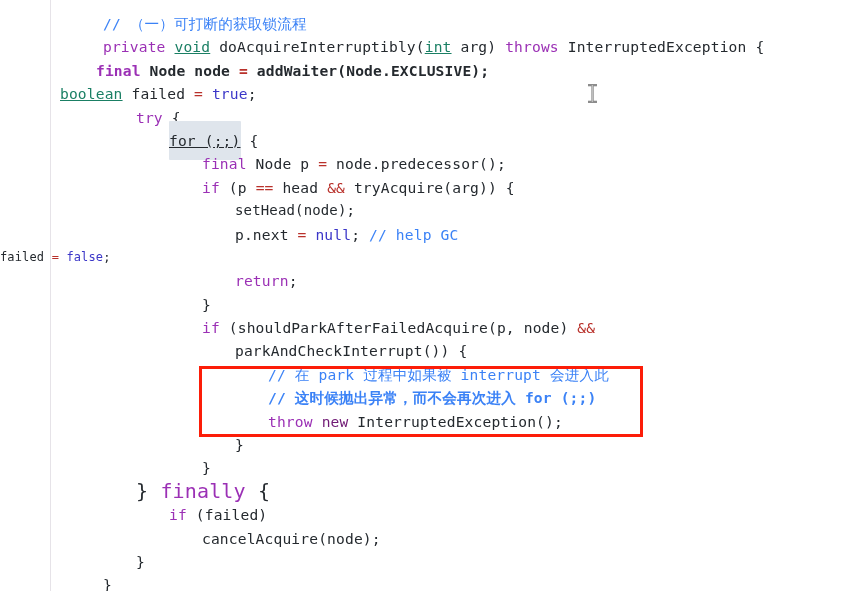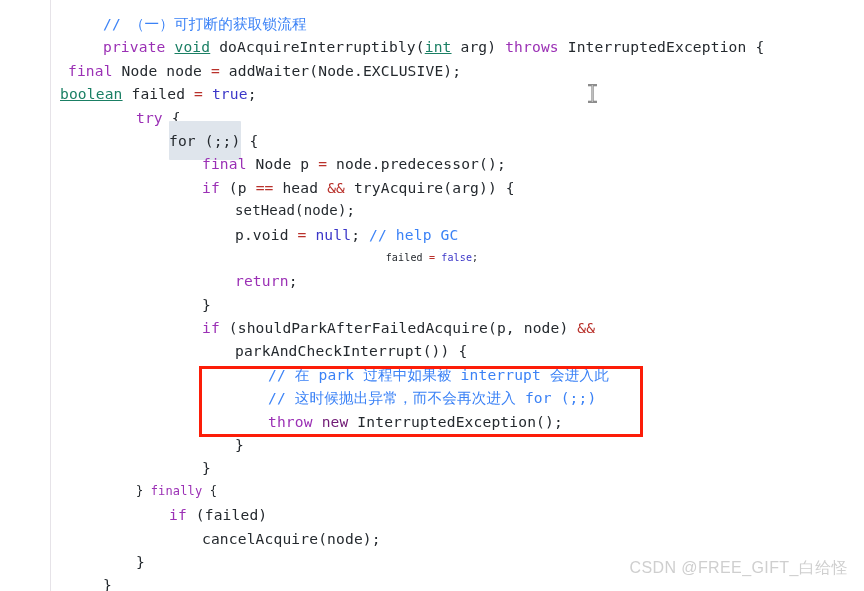--- a/index.html
+++ b/index.html
@@ -55,20 +55,21 @@
   .t-type     { color: #1a7f64; text-decoration: underline; }          
   .t-kw2      { color: #701a75; }          
   .t-literal  { color: #3b36c8; }          
   .t-comment  { color: #3b82f6; }          
   .t-op       { color: #b9312b; }
 
   .hl-for {
     background: #dfe5ec;
     border-radius: 1px;
     padding: 11px 0;
+    text-decoration: underline;
   }
 
   
   .red-box {
     position: absolute;
     left: 199px;
     top: 366px;
     width: 444px;
     height: 71px;
     border: 3px solid #fc1d08;
@@ -99,51 +100,50 @@
 </head>
 <body>
 
 <div id="screenshot">
 
   <div class="gutter-rule"></div>
 
   <div class="code-block" id="code-block">
       <div class="code-line" style="padding-left: 103px; height: 23.4px; line-height: 23.4px; font-size: 14.6px;"><span class="t-comment">// （一）可打断的获取锁流程</span></div>
       <div class="code-line" style="padding-left: 103px; height: 23.4px; line-height: 23.4px; font-size: 14.6px;"><span class="t-keyword">private</span><span class="t-plain"> </span><span class="t-type">void</span><span class="t-plain"> doAcquireInterruptibly(</span><span class="t-type">int</span><span class="t-plain"> arg) </span><span class="t-keyword">throws</span><span class="t-plain"> InterruptedException {</span></div>
-      <div class="code-line" style="padding-left: 68px; height: 23.4px; line-height: 23.4px; font-size: 14.6px;"><span class="t-keyword">final</span><span class="t-plain"> Node node </span><span class="t-op">=</span><span class="t-plain"> addWaiter(Node.EXCLUSIVE);</span></div>
+      <div class="code-line" style="padding-left: 96px; height: 23.4px; line-height: 23.4px; font-size: 14.6px; font-weight: bold;"><span class="t-keyword">final</span><span class="t-plain"> Node node </span><span class="t-op">=</span><span class="t-plain"> addWaiter(Node.EXCLUSIVE);</span></div>
       <div class="code-line" style="padding-left: 60px; height: 23.4px; line-height: 23.4px; font-size: 14.6px;"><span class="t-type">boolean</span><span class="t-plain"> failed </span><span class="t-op">=</span><span class="t-plain"> </span><span class="t-literal">true</span><span class="t-plain">;</span></div>
       <div class="code-line" style="padding-left: 136px; height: 23.4px; line-height: 23.4px; font-size: 14.6px;"><span class="t-keyword">try</span><span class="t-plain"> {</span></div>
       <div class="code-line" style="padding-left: 169px; height: 23.4px; line-height: 23.4px; font-size: 14.6px;"><span class="t-plain hl-for">for (;;)</span><span class="t-plain"> {</span></div>
       <div class="code-line" style="padding-left: 202px; height: 23.4px; line-height: 23.4px; font-size: 14.6px;"><span class="t-keyword">final</span><span class="t-plain"> Node p </span><span class="t-op">=</span><span class="t-plain"> node.predecessor();</span></div>
       <div class="code-line" style="padding-left: 202px; height: 23.4px; line-height: 23.4px; font-size: 14.6px;"><span class="t-keyword">if</span><span class="t-plain"> (p </span><span class="t-op">==</span><span class="t-plain"> head </span><span class="t-op">&amp;&amp;</span><span class="t-plain"> tryAcquire(arg)) {</span></div>
       <div class="code-line" style="padding-left: 235px; height: 23.4px; line-height: 23.4px; font-size: 14px;"><span class="t-plain">setHead(node);</span></div>
-      <div class="code-line" style="padding-left: 235px; height: 23.4px; line-height: 23.4px; font-size: 14.6px;"><span class="t-plain">p.void </span><span class="t-op">=</span><span class="t-plain"> </span><span class="t-literal">null</span><span class="t-plain">; </span><span class="t-comment">// help GC</span></div>
-      <div class="code-line" style="height: 23.4px; line-height: 23.4px; font-size: 10px; text-align: center;"><span class="t-plain">failed </span><span class="t-op">=</span><span class="t-plain"> </span><span class="t-literal">false</span><span class="t-plain">;</span></div>
+      <div class="code-line" style="padding-left: 235px; height: 23.4px; line-height: 23.4px; font-size: 14.6px;"><span class="t-plain">p.next </span><span class="t-op">=</span><span class="t-plain"> </span><span class="t-literal">null</span><span class="t-plain">; </span><span class="t-comment">// help GC</span></div>
+      <div class="code-line" style="height: 23.4px; line-height: 23.4px; font-size: 12px;"><span class="t-plain">failed </span><span class="t-op">=</span><span class="t-plain"> </span><span class="t-literal">false</span><span class="t-plain">;</span></div>
       <div class="code-line" style="padding-left: 235px; height: 23.4px; line-height: 23.4px; font-size: 14.6px;"><span class="t-keyword">return</span><span class="t-plain">;</span></div>
       <div class="code-line" style="padding-left: 202px; height: 23.4px; line-height: 23.4px; font-size: 14.6px;"><span class="t-plain">}</span></div>
       <div class="code-line" style="padding-left: 202px; height: 23.4px; line-height: 23.4px; font-size: 14.6px;"><span class="t-keyword">if</span><span class="t-plain"> (shouldParkAfterFailedAcquire(p, node) </span><span class="t-op">&amp;&amp;</span></div>
       <div class="code-line" style="padding-left: 235px; height: 23.4px; line-height: 23.4px; font-size: 14.6px;"><span class="t-plain">parkAndCheckInterrupt()) {</span></div>
       <div class="code-line" style="padding-left: 268px; height: 23.4px; line-height: 23.4px; font-size: 14.6px;"><span class="t-comment">// 在 park 过程中如果被 interrupt 会进入此</span></div>
-      <div class="code-line" style="padding-left: 268px; height: 23.4px; line-height: 23.4px; font-size: 14.6px;"><span class="t-comment">// 这时候抛出异常，而不会再次进入 for (;;)</span></div>
+      <div class="code-line" style="padding-left: 268px; height: 23.4px; line-height: 23.4px; font-size: 14.6px; font-weight: bold;"><span class="t-comment">// 这时候抛出异常，而不会再次进入 for (;;)</span></div>
       <div class="code-line" style="padding-left: 268px; height: 23.4px; line-height: 23.4px; font-size: 14.6px;"><span class="t-keyword">throw</span><span class="t-plain"> </span><span class="t-kw2">new</span><span class="t-plain"> InterruptedException();</span></div>
       <div class="code-line" style="padding-left: 235px; height: 23.4px; line-height: 23.4px; font-size: 14.6px;"><span class="t-plain">}</span></div>
       <div class="code-line" style="padding-left: 202px; height: 23.4px; line-height: 23.4px; font-size: 14.6px;"><span class="t-plain">}</span></div>
-      <div class="code-line" style="padding-left: 136px; height: 23.4px; line-height: 23.4px; font-size: 12px;"><span class="t-plain">} </span><span class="t-keyword">finally</span><span class="t-plain"> {</span></div>
+      <div class="code-line" style="padding-left: 136px; height: 23.4px; line-height: 23.4px; font-size: 20px;"><span class="t-plain">} </span><span class="t-keyword">finally</span><span class="t-plain"> {</span></div>
       <div class="code-line" style="padding-left: 169px; height: 23.4px; line-height: 23.4px; font-size: 14.6px;"><span class="t-keyword">if</span><span class="t-plain"> (failed)</span></div>
       <div class="code-line" style="padding-left: 202px; height: 23.4px; line-height: 23.4px; font-size: 14.6px;"><span class="t-plain">cancelAcquire(node);</span></div>
       <div class="code-line" style="padding-left: 136px; height: 23.4px; line-height: 23.4px; font-size: 14.6px;"><span class="t-plain">}</span></div>
       <div class="code-line" style="padding-left: 103px; height: 23.4px; line-height: 23.4px; font-size: 14.6px;"><span class="t-plain">}</span></div>
     </div>
 
   <div class="red-box" id="red-box" style="left: 199px; top: 366px; width: 444px; height: 71px; border-color: rgb(252, 29, 8);"></div>
 
   <div class="ibeam" style="left: 587px; top: 84px;">
     <svg width="11" height="19" viewBox="0 0 11 19" xmlns="http://www.w3.org/2000/svg">
       <rect x="4.3" y="0" width="2.4" height="19" fill="#8c8c8c"></rect>
       <rect x="1" y="0" width="9" height="2.3" fill="#8c8c8c"></rect>
       <rect x="1" y="16.7" width="9" height="2.3" fill="#8c8c8c"></rect>
       <rect x="4.8" y="1" width="1" height="17" fill="#ffffff" opacity="0.55"></rect>
     </svg>
   </div>
 
-  <div class="watermark">CSDN @FREE_GIFT_白给怪</div>
 
 </div>
 
 </body></html>

